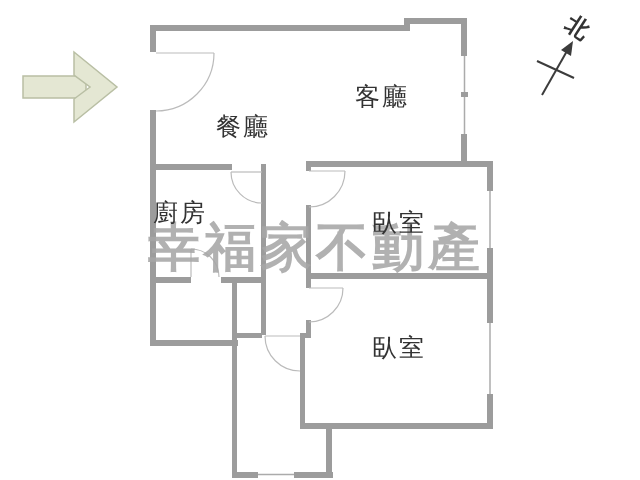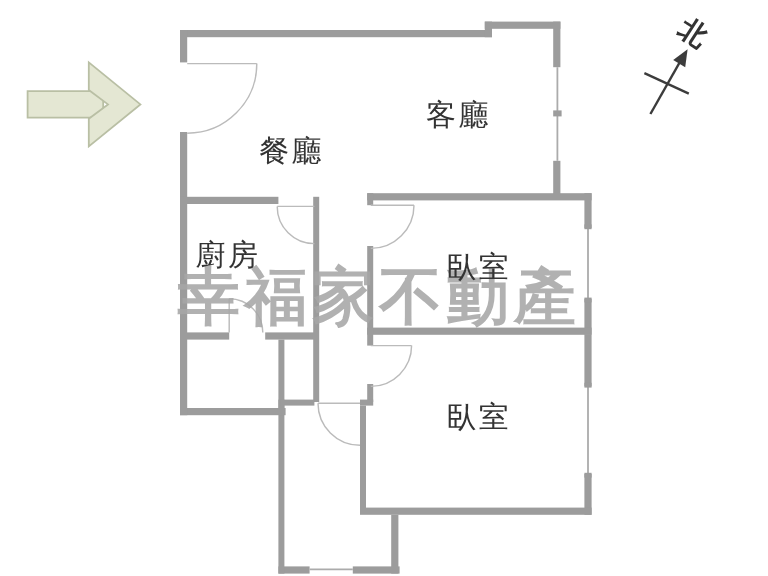--- a/index.html
+++ b/index.html
@@ -107,18 +107,18 @@
       <line x1="542" y1="95" x2="567" y2="51"></line>
       <line x1="537" y1="61" x2="574" y2="78"></line>
       <polygon points="573,41 571,56 561,50" style="fill:var(--compass);stroke:none"></polygon>
     </g>
   </svg>
 
   <div class="watermark">幸福家不動產</div>
 
   <div class="room-label" style="left:382px;top:96px">客廳</div>
   <div class="room-label" style="left:243px;top:126px">餐廳</div>
-  <div class="room-label" style="left:190px;top:212px">廚房</div>
+  <div class="room-label" style="left:180px;top:212px">廚房</div>
   <div class="room-label" style="left:399px;top:222px">臥室</div>
   <div class="room-label" style="left:399px;top:347px">臥室</div>
 
   <div class="north-label">北</div>
 </div>
 
 </body></html>

